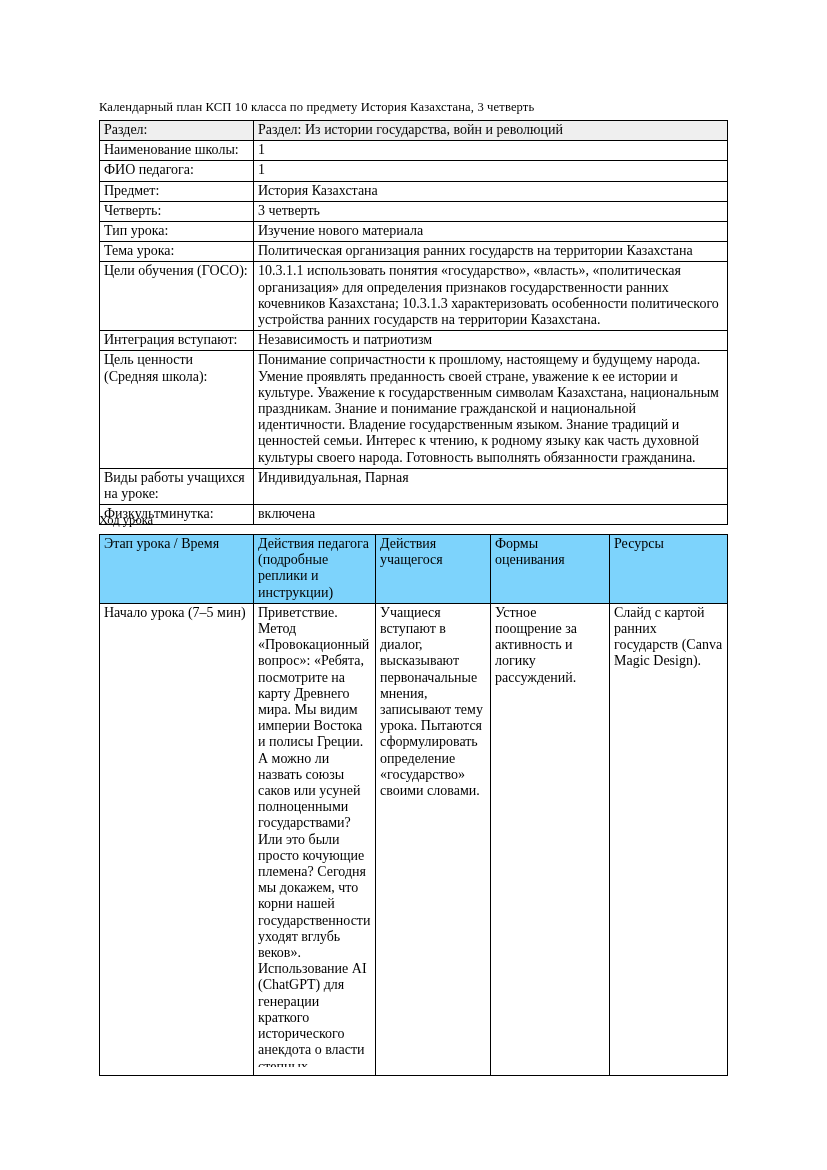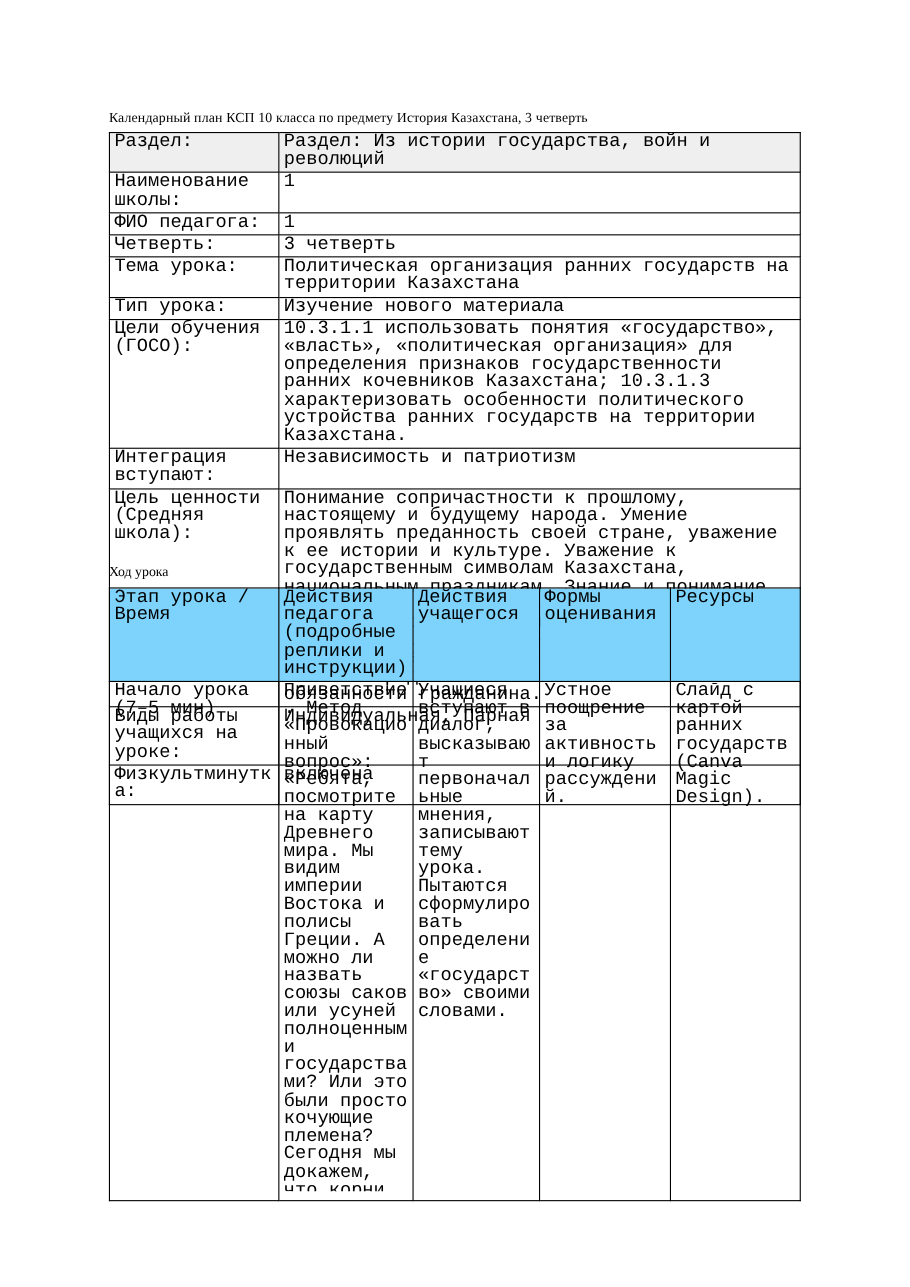--- a/index.html
+++ b/index.html
@@ -31,23 +31,22 @@
     width: 640px;
     font-size: 12.6px;
     line-height: 16px;
     letter-spacing: 0.01em;
     white-space: nowrap;
   }
   table.ksp {
     position: absolute;
     border-collapse: collapse;
     table-layout: fixed;
-    font-size: 17px;
+    font-size: 14px;
     line-height: 16.2px;
-    font-family: Liberation Mono, monospace;
   }
   table.ksp td {
     border: 1px solid #000000;
     vertical-align: top;
     padding: 1px 3px 2px 4px;
     word-wrap: break-word;
     overflow-wrap: break-word;
     hyphens: none;
   }
   
@@ -107,30 +106,34 @@
       </tr>
       <tr>
         <td>Наименование школы:</td>
         <td>1</td>
       </tr>
       <tr>
         <td>ФИО педагога:</td>
         <td>1</td>
       </tr>
       <tr>
+        <td>Предмет:</td>
+        <td>История Казахстана</td>
+      </tr>
+      <tr>
         <td>Четверть:</td>
         <td>3 четверть</td>
       </tr>
       <tr>
+        <td>Тип урока:</td>
+        <td>Изучение нового материала</td>
+      </tr>
+      <tr>
         <td>Тема урока:</td>
         <td>Политическая организация ранних государств на территории Казахстана</td>
-      </tr>
-      <tr>
-        <td>Тип урока:</td>
-        <td>Изучение нового материала</td>
       </tr>
       <tr>
         <td>Цели обучения (ГОСО):</td>
         <td>10.3.1.1 использовать понятия «государство», «власть», «политическая организация» для определения признаков государственности ранних кочевников Казахстана; 10.3.1.3 характеризовать особенности политического устройства ранних государств на территории Казахстана.</td>
       </tr>
       <tr>
         <td>Интеграция вступают:</td>
         <td>Независимость и патриотизм</td>
       </tr>
       <tr>

